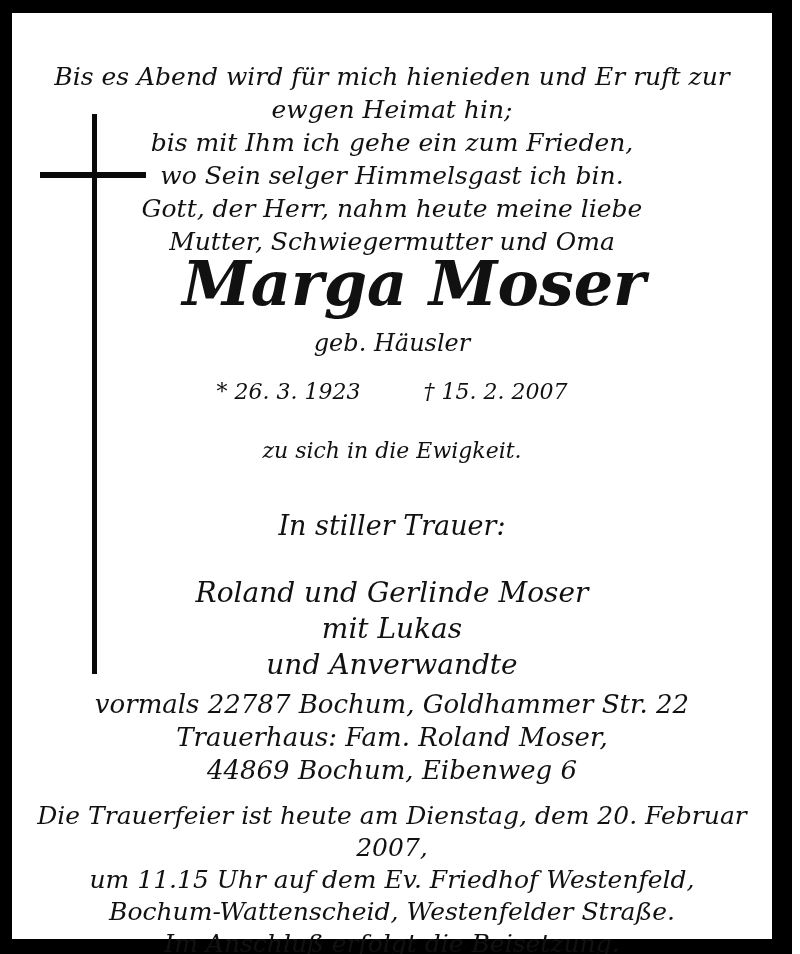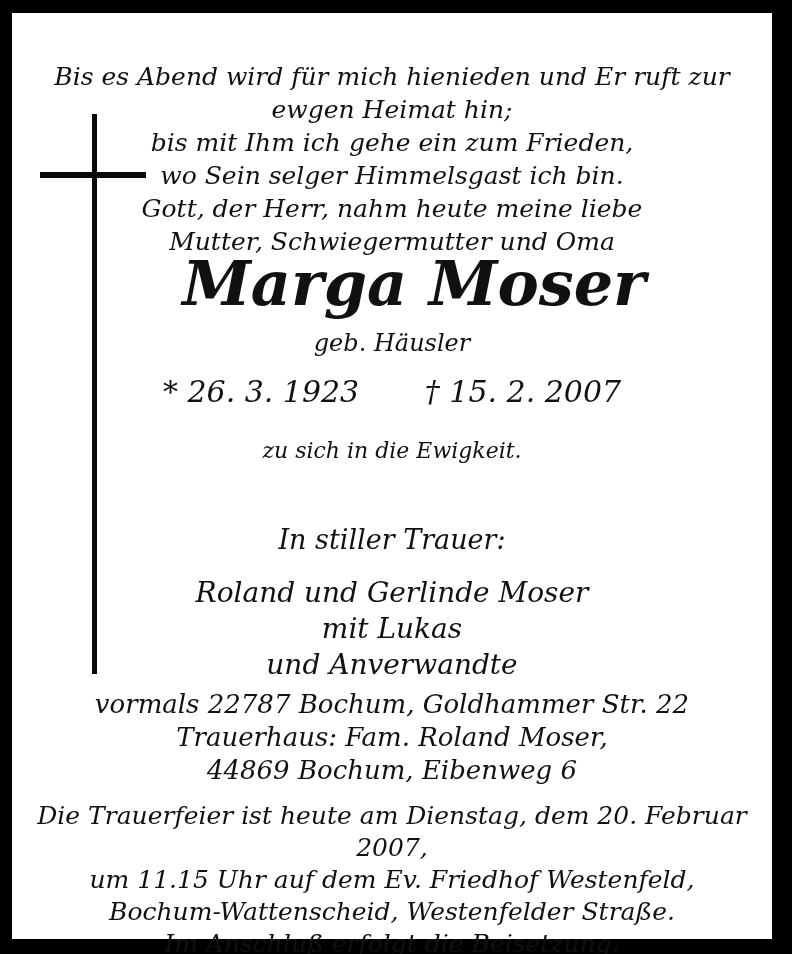--- a/index.html
+++ b/index.html
@@ -43,32 +43,32 @@
     font-weight: bold;
     padding-left: 44px;
   }
   .maiden-block {
     top: 328px;
     font-size: 24px;
     line-height: 30px;
   }
   .dates-block {
     top: 376px;
-    font-size: 30px;
+    font-size: 22px;
     line-height: 32px;
   }
   .dates-block .birth { margin-right: 28px; }
   .dates-block .death { margin-left: 28px; }
   .eternity-block {
     top: 434px;
     font-size: 22px;
     line-height: 33px;
   }
   .trauer-block {
-    top: 523px;
+    top: 509px;
     font-size: 27px;
     line-height: 33px;
   }
   .mourners-block {
     top: 575px;
     font-size: 28px;
     line-height: 36px;
   }
   .address-block {
     top: 688px;

